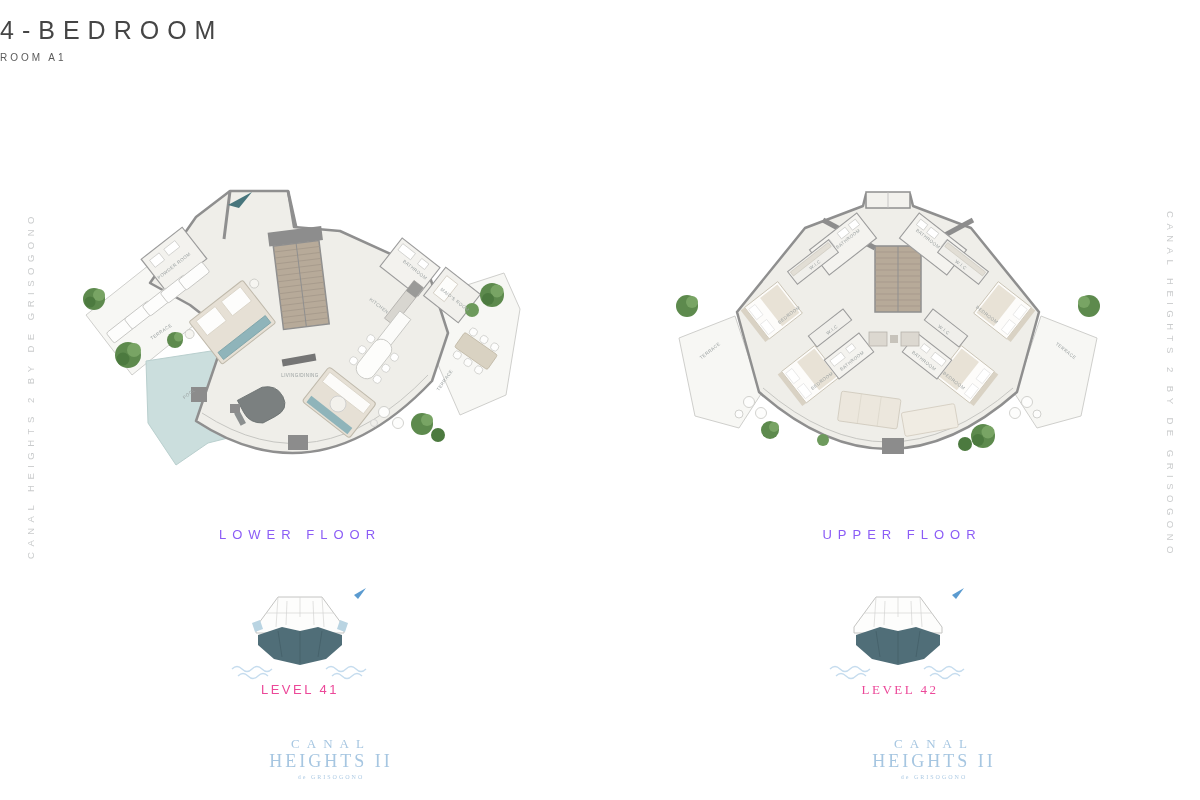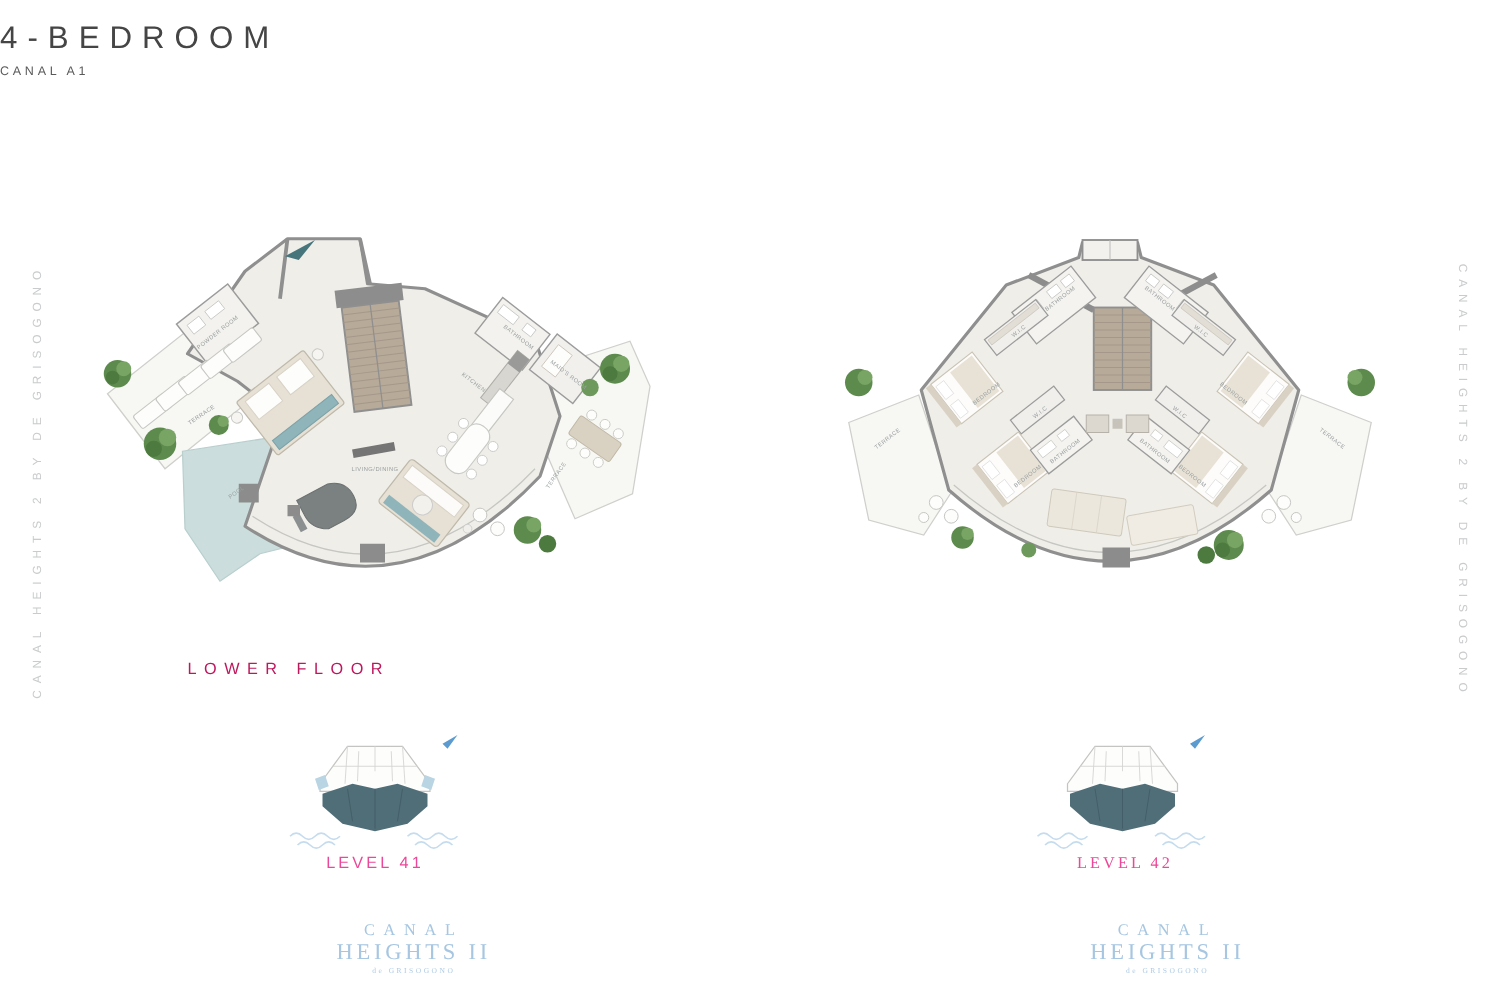--- a/index.html
+++ b/index.html
@@ -8,22 +8,22 @@
   
   .title-block{position:absolute;left:0;top:16px;width:602px;text-align:left;color:#454545;}
   .title-l1{font-size:25px;letter-spacing:8px;font-weight:normal;}
   .title-l2{font-size:25px;letter-spacing:7px;font-weight:normal;margin-top:3px;}
   .title-type{font-size:10px;letter-spacing:3px;color:#5a5a5a;margin-top:7px;}
   
   .vtext{position:absolute;white-space:nowrap;font-size:9.5px;letter-spacing:5.5px;color:#c9cbcc;}
   .vleft{left:30px;top:385px;transform:translate(-50%,-50%) rotate(-90deg);}
   .vright{left:1170px;top:385px;transform:translate(-50%,-50%) rotate(90deg);}
   
-  .floor-heading{position:absolute;top:527px;width:300px;text-align:left;
-                 font-size:13px;letter-spacing:6px;color:#be185d;}
+  .floor-heading{position:absolute;top:527px;width:300px;text-align:center;
+                 font-size:13px;letter-spacing:6px;color:#8b5cf6;}
   .fh-lower{left:150px;} .fh-upper{left:752px;}
   .level-label{position:absolute;top:682px;width:200px;text-align:center;
                font-size:13px;letter-spacing:2.5px;color:#ec4899;}
   .lv-lower{left:200px;} .lv-upper{left:800px;font-family:Liberation Serif, serif;}
   
   .logo{position:absolute;top:737px;width:170px;text-align:center;color:#a6c6e1;
         font-family:Liberation Serif, serif;line-height:1;}
   .logo-lower{left:246px;} .logo-upper{left:849px;}
   .logo-l1{font-size:13px;letter-spacing:7px;}
   .logo-l2{font-size:18px;letter-spacing:3px;margin-top:2px;}
@@ -31,21 +31,21 @@
   svg{position:absolute;}
   svg text{font-family:"Liberation Sans", sans-serif;fill:#9aa0a0;font-size:4.6px;letter-spacing:.4px;}
 </style>
 </head>
 <body>
 
 <div class="page">
 
   <header class="title-block">
     <div class="title-l1">4-BEDROOM</div>
-    <div class="title-type">CANAL A1</div>
+    <div class="title-type">ROOM A1</div>
   </header>
 
   <div class="vtext vleft">CANAL HEIGHTS 2 BY DE GRISOGONO</div>
   <div class="vtext vright">CANAL HEIGHTS 2 BY DE GRISOGONO</div>
 
   <svg viewBox="0 0 450 330" style="left:78px;top:183px;width:450px;height:330px">
 
     <polygon points="8,132 114,48 164,104 96,158 54,192" fill="#f7f7f4" stroke="#cfcfcc" stroke-width="1"></polygon>
     <polygon points="346,116 426,90 442,126 428,212 382,232 354,168" fill="#f7f7f4" stroke="#cfcfcc" stroke-width="1"></polygon>
     <polygon points="68,178 146,166 162,252 130,260 98,282 70,240" fill="#cbdedd" stroke="#b9cfce" stroke-width="1"></polygon>
@@ -359,20 +359,21 @@
     <text transform="translate(392,162) rotate(38)" text-anchor="middle">TERRACE</text>
     <text transform="translate(254,50) rotate(38)" text-anchor="middle">BATHROOM</text>
     <text transform="translate(287,76) rotate(38)" text-anchor="middle">W.I.C</text>
     <text transform="translate(313,126) rotate(38)" text-anchor="middle">BEDROOM</text>
     <text transform="translate(270,141) rotate(38)" text-anchor="middle">W.I.C</text>
     <text transform="translate(280,192) rotate(38)" text-anchor="middle">BEDROOM</text>
     <text transform="translate(250,172) rotate(38)" text-anchor="middle">BATHROOM</text>
   </svg>
 
   <div class="floor-heading fh-lower">LOWER FLOOR</div>
+  <div class="floor-heading fh-upper">UPPER FLOOR</div>
 
   <svg viewBox="0 0 140 105" style="left:230px;top:583px;width:140px;height:105px">
     <polygon points="26,44 48,14 92,14 114,44 114,50 26,50" fill="#fdfdfc" stroke="#c4c4c2" stroke-width="1"></polygon>
     <g stroke="#d4d4d2" stroke-width="0.7">
       <line x1="48" y1="14" x2="46" y2="44"></line>
         <line x1="92" y1="14" x2="94" y2="44"></line>
       <line x1="70" y1="14" x2="70" y2="34"></line>
         <line x1="36" y1="30" x2="104" y2="30"></line>
       <line x1="57" y1="18" x2="56" y2="42"></line>
         <line x1="83" y1="18" x2="84" y2="42"></line>

